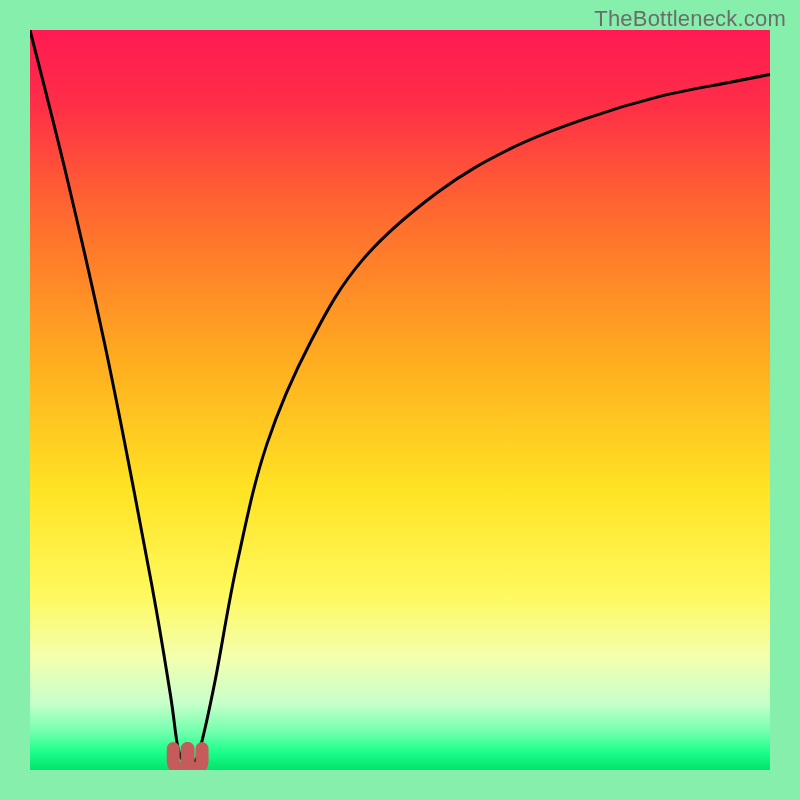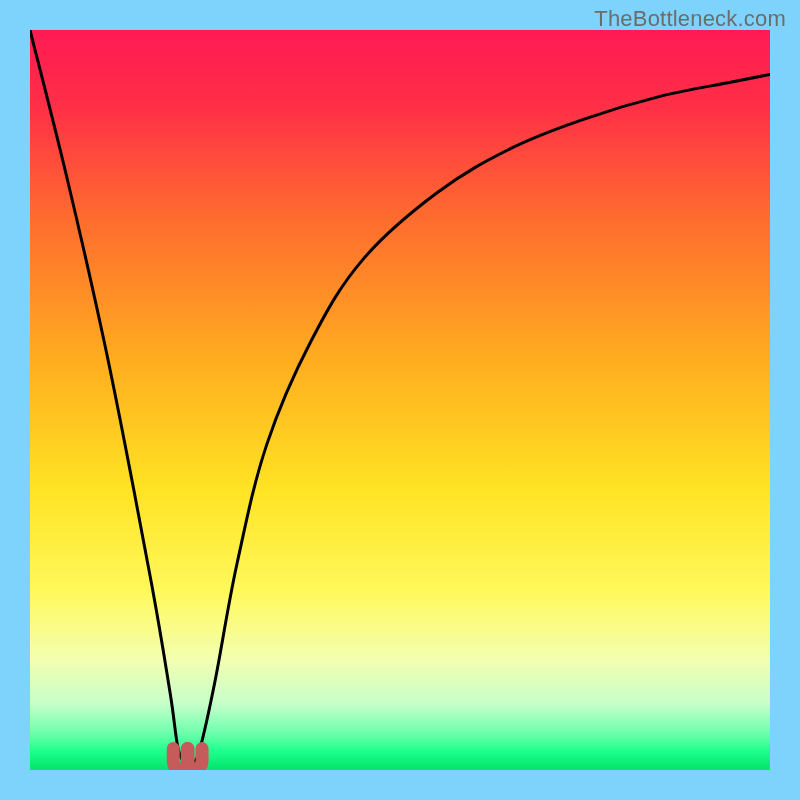--- a/index.html
+++ b/index.html
@@ -8,21 +8,21 @@
     width: 800px;
     height: 800px;
     overflow: hidden;
     background: #000;
     font-family: Arial, Helvetica, sans-serif;
   }
   .frame {
     position: absolute;
     left: 0; top: 0;
     width: 800px; height: 800px;
-    background: #7dd3fc;
+    background: #86efac;
   }
   .plot {
     position: absolute;
     left: 30px;
     top: 30px;
     width: 740px;
     height: 740px;
     overflow: hidden;
   }
   .watermark {

